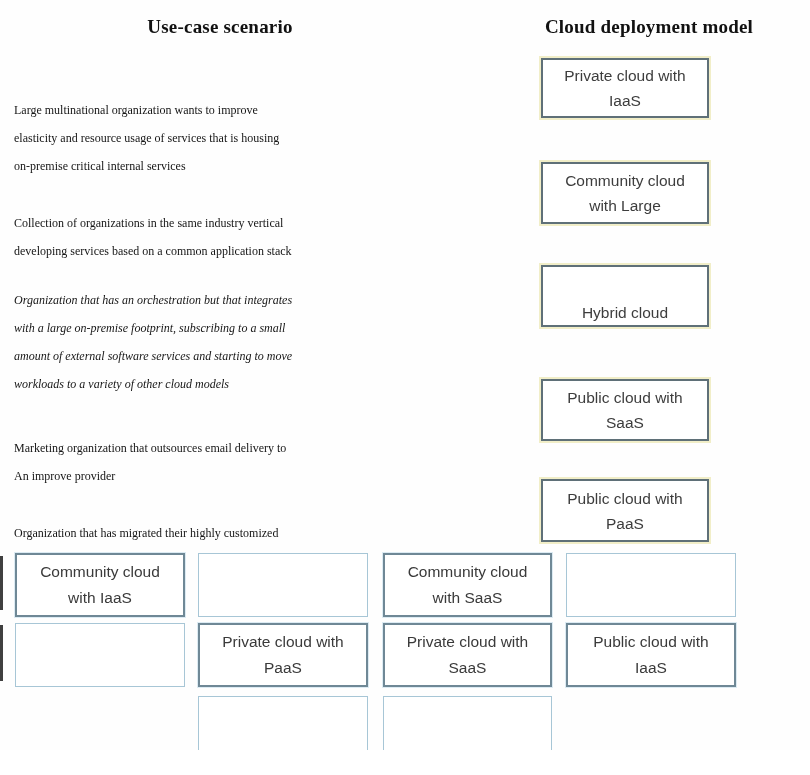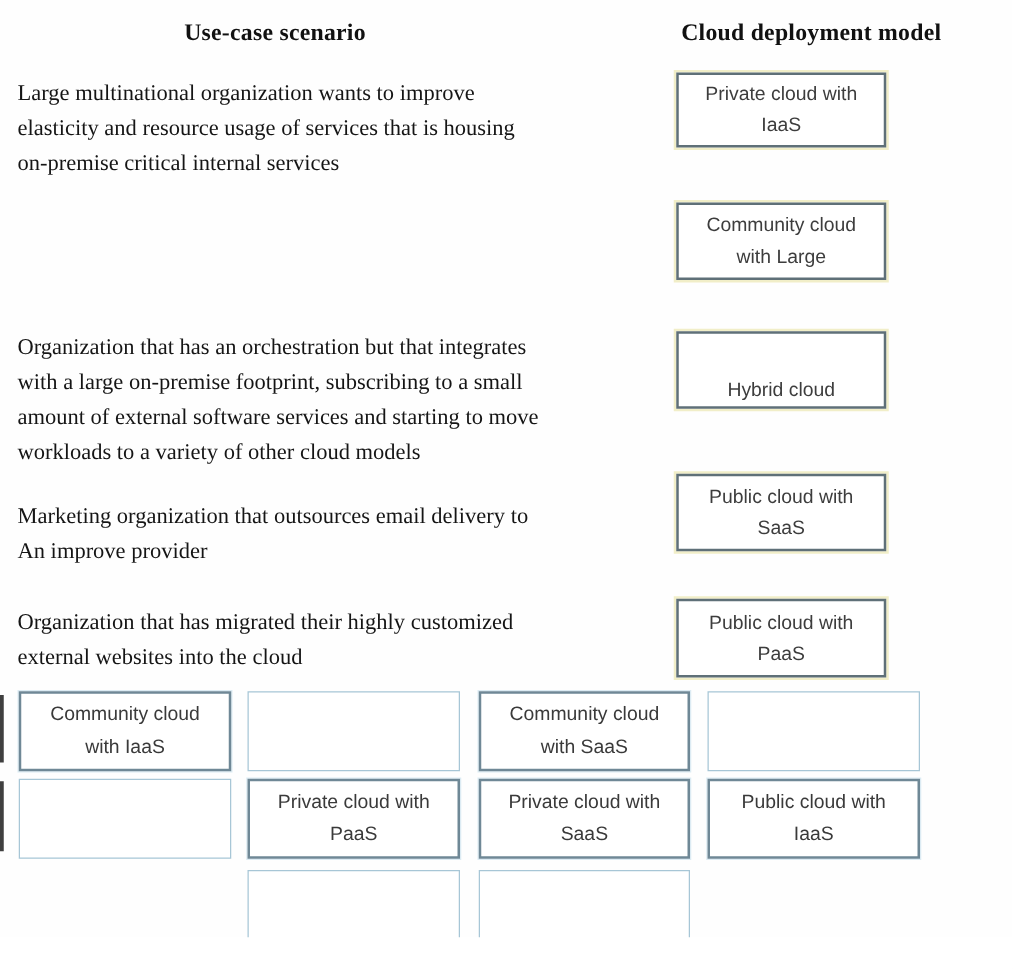--- a/index.html
+++ b/index.html
@@ -14,23 +14,24 @@
     position:absolute;
     font-weight:bold;
     font-size:19px;
     color:#111;
     text-align:center;
     letter-spacing:.2px;
   }
   .scenario{
     position:absolute;
     left:14px;
-    font-size:18px;
+    font-size:12px;
     line-height:28px;
     color:#151515;
+    margin-top:36px;
   }
   .scenario .line{white-space:nowrap;}
   
   .ans{
     position:absolute;
     left:541px;width:168px;
     box-sizing:border-box;
     background:#ffffff;
     border:2px solid #5f7078;
     box-shadow:0 0 0 2px #f1eec8;
@@ -75,26 +76,30 @@
   <div class="scenario" style="top:60px;">
     <div class="line">Large multinational organization wants to improve</div>
     <div class="line">elasticity and resource usage of services that is housing</div>
     <div class="line">on-premise critical internal services</div>
   </div>
   <div class="ans" style="top:58px;height:60px;">
     <span>Private cloud with</span>
     <span>IaaS</span>
   </div>
 
+  <div class="scenario" style="top:173px;">
+    <div class="line">Collection of organizations in the same industry vertical</div>
+    <div class="line">developing services based on a common application stack</div>
+  </div>
   <div class="ans" style="top:162px;height:62px;">
     <span>Community cloud</span>
     <span>with Large</span>
   </div>
 
-  <div class="scenario" style="top:263px;">
+  <div class="scenario" style="top:250px;font-style:italic;">
     <div class="line">Organization that has an orchestration but that integrates</div>
     <div class="line">with a large on-premise footprint, subscribing to a small</div>
     <div class="line">amount of external software services and starting to move</div>
     <div class="line">workloads to a variety of other cloud models</div>
   </div>
   <div class="ans top" style="top:265px;height:62px;">
     <span>Hybrid cloud</span>
     <span></span>
   </div>
 

